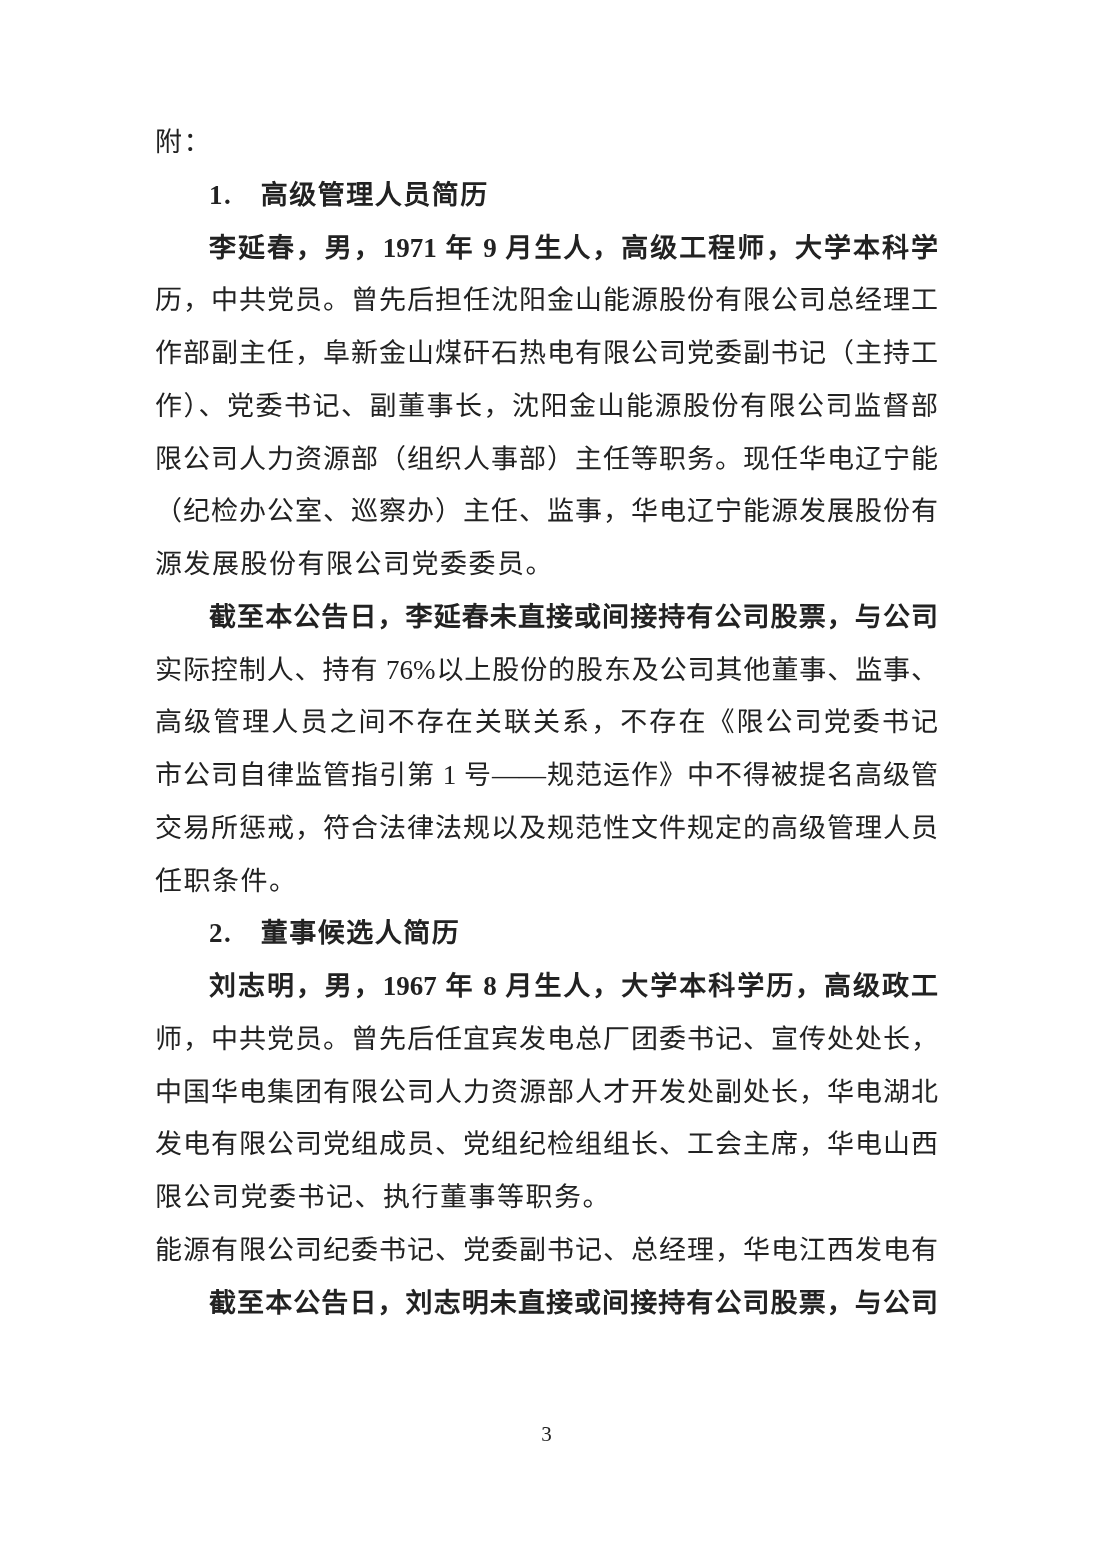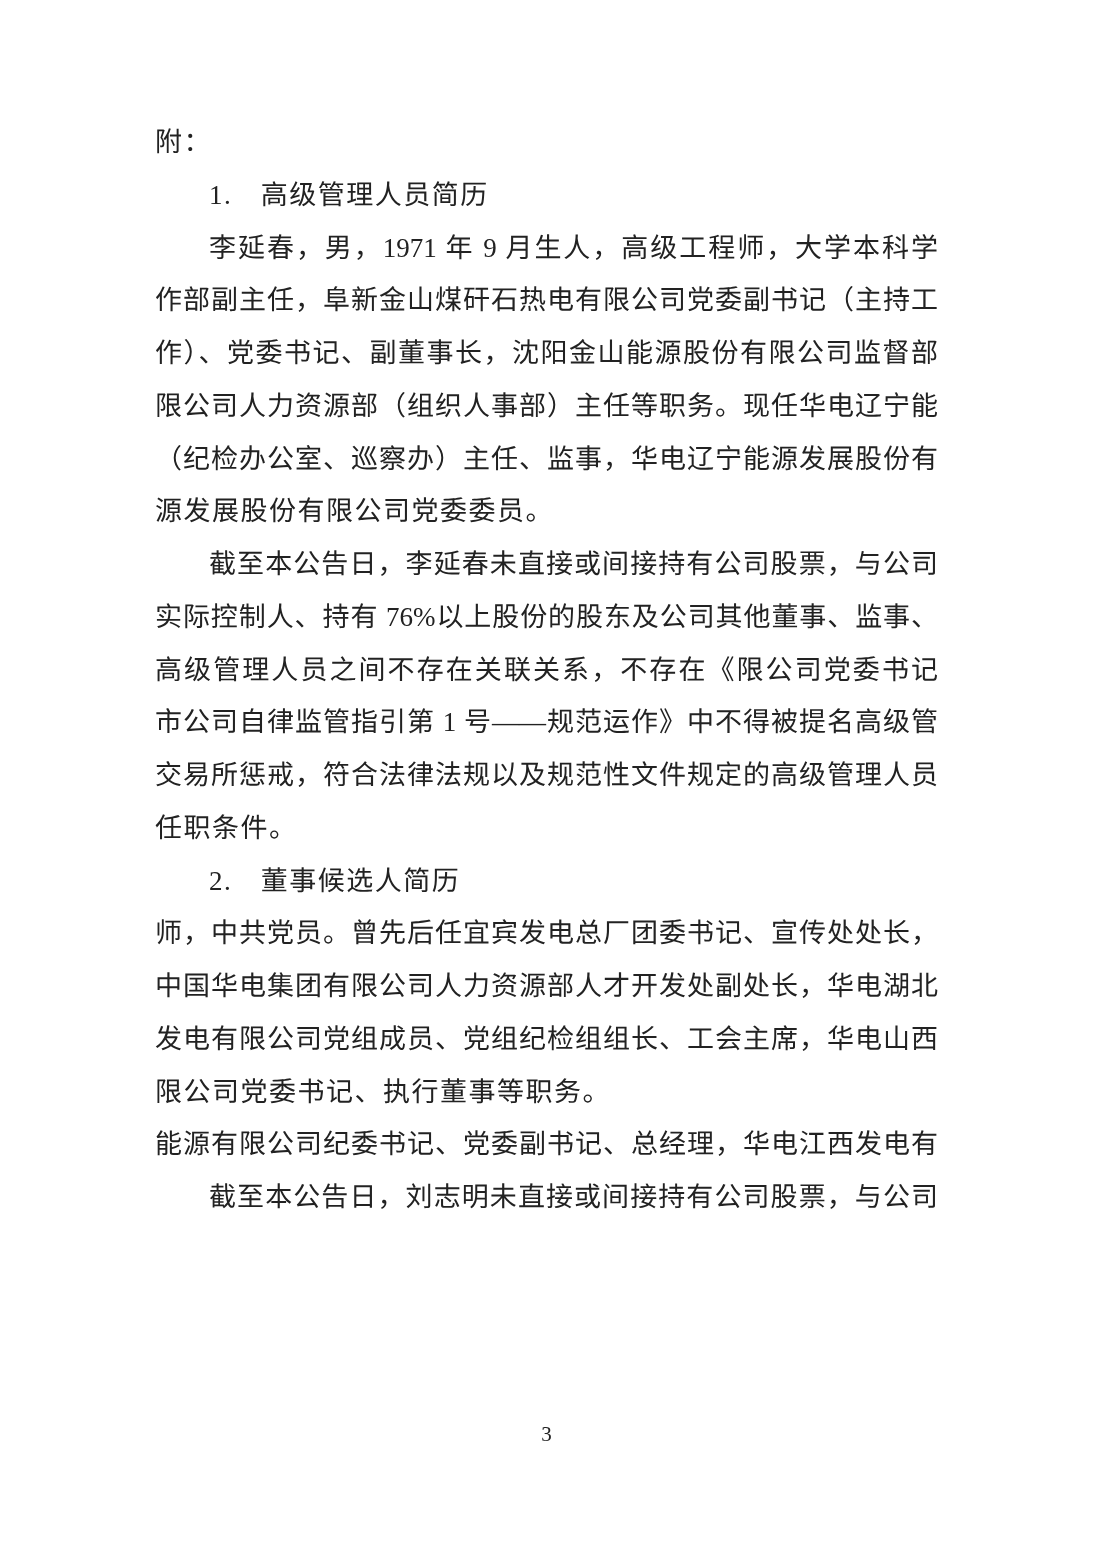--- a/index.html
+++ b/index.html
@@ -25,20 +25,21 @@
     font-size: 27px;
   }
   .line {
     height: 52.75px;
     line-height: 52.75px;
     letter-spacing: 1.5px;
     white-space: nowrap;
   }
   .line.indent {
     text-indent: 54px;
+    font-weight: bold;
   }
   .line.fill {
     letter-spacing: 0;
     white-space: normal;
     text-align: justify;
     text-align-last: justify;
   }
   .page-footer {
     position: absolute;
     top: 1421px;
@@ -51,32 +52,34 @@
   }
 </style>
 </head>
 <body>
 
 <div class="page">
   <div class="doc-body">
       <div class="line">附：</div>
       <div class="line indent">1.　高级管理人员简历</div>
       <div class="line indent fill">李延春，男，1971 年 9 月生人，高级工程师，大学本科学</div>
+      <div class="line fill">历，中共党员。曾先后担任沈阳金山能源股份有限公司总经理工</div>
       <div class="line fill">作部副主任，阜新金山煤矸石热电有限公司党委副书记（主持工</div>
       <div class="line fill">作）、党委书记、副董事长，沈阳金山能源股份有限公司监督部</div>
       <div class="line fill">限公司人力资源部（组织人事部）主任等职务。现任华电辽宁能</div>
       <div class="line fill">（纪检办公室、巡察办）主任、监事，华电辽宁能源发展股份有</div>
       <div class="line">源发展股份有限公司党委委员。</div>
       <div class="line indent fill">截至本公告日，李延春未直接或间接持有公司股票，与公司</div>
       <div class="line fill">实际控制人、持有 76%以上股份的股东及公司其他董事、监事、</div>
       <div class="line fill">高级管理人员之间不存在关联关系，不存在《限公司党委书记</div>
       <div class="line fill">市公司自律监管指引第 1 号——规范运作》中不得被提名高级管</div>
       <div class="line fill">交易所惩戒，符合法律法规以及规范性文件规定的高级管理人员</div>
       <div class="line">任职条件。</div>
       <div class="line indent">2.　董事候选人简历</div>
+      <div class="line indent fill">刘志明，男，1967 年 8 月生人，大学本科学历，高级政工</div>
       <div class="line fill">师，中共党员。曾先后任宜宾发电总厂团委书记、宣传处处长，</div>
       <div class="line fill">中国华电集团有限公司人力资源部人才开发处副处长，华电湖北</div>
       <div class="line fill">发电有限公司党组成员、党组纪检组组长、工会主席，华电山西</div>
       <div class="line">限公司党委书记、执行董事等职务。</div>
       <div class="line fill">能源有限公司纪委书记、党委副书记、总经理，华电江西发电有</div>
       <div class="line indent fill">截至本公告日，刘志明未直接或间接持有公司股票，与公司</div>
     </div>
   <div class="page-footer">3</div>
 </div>
 

